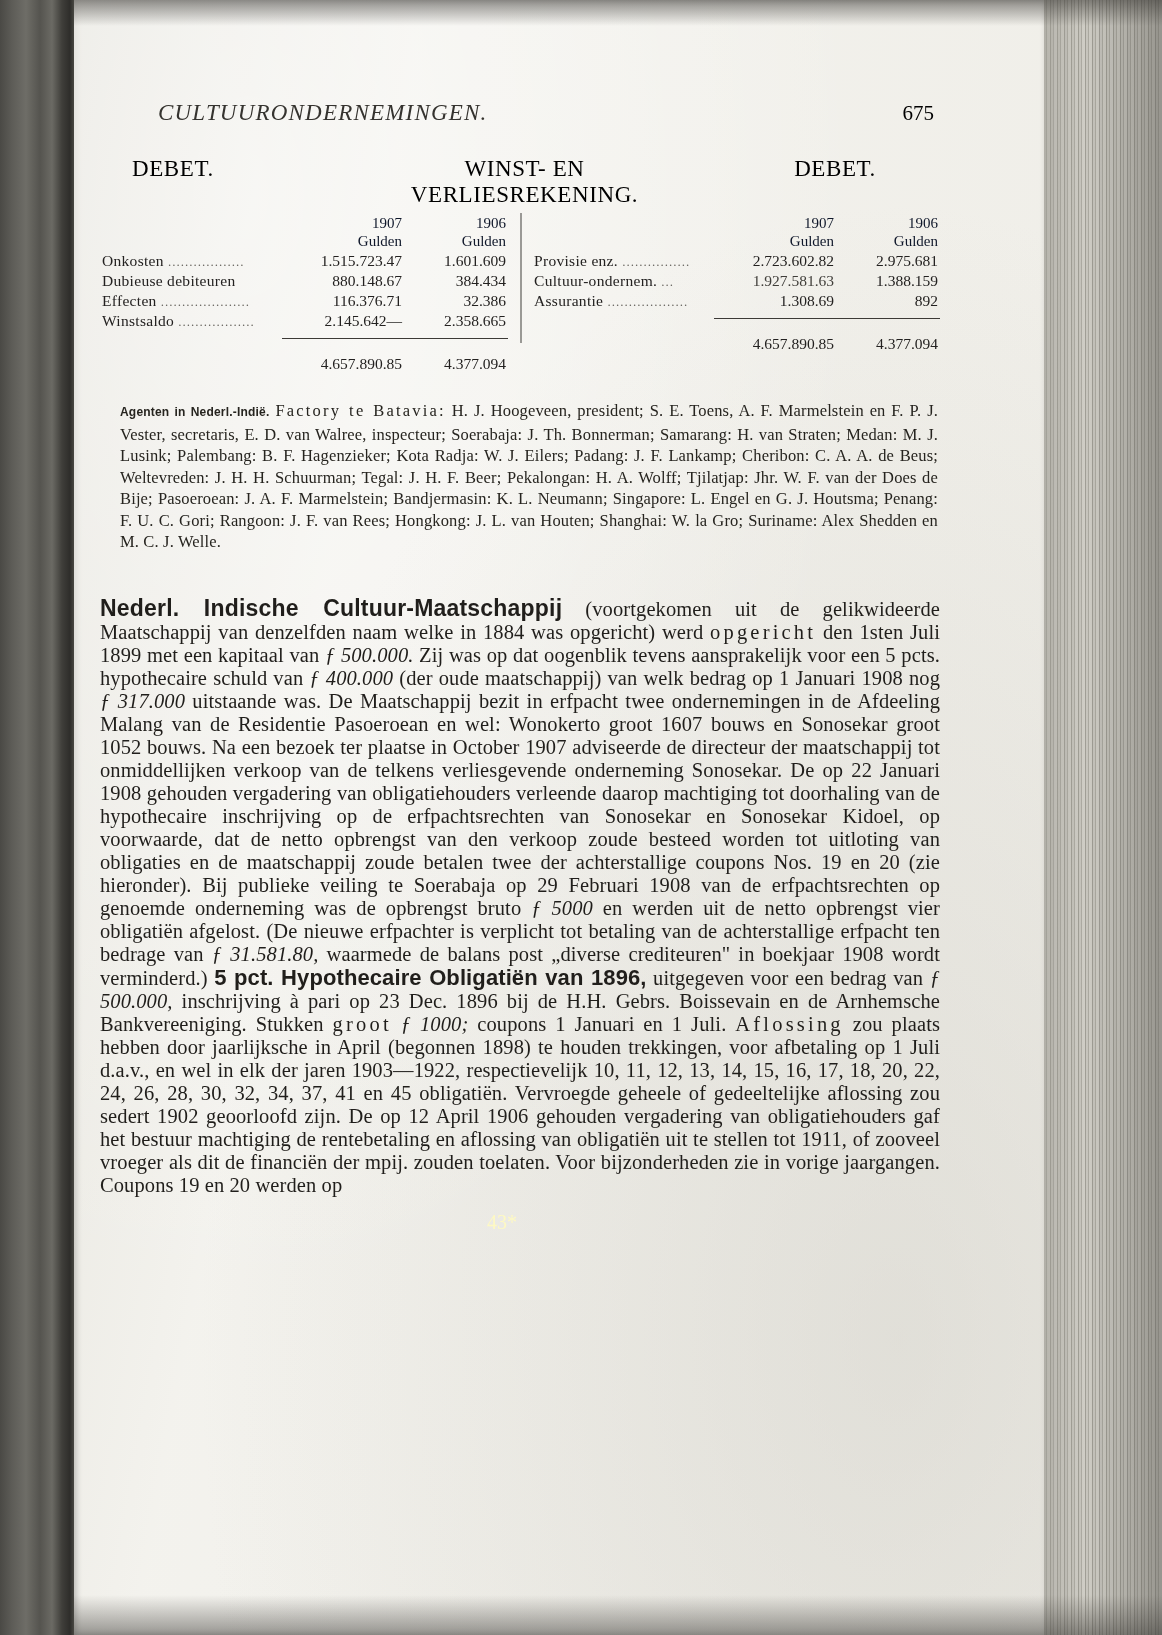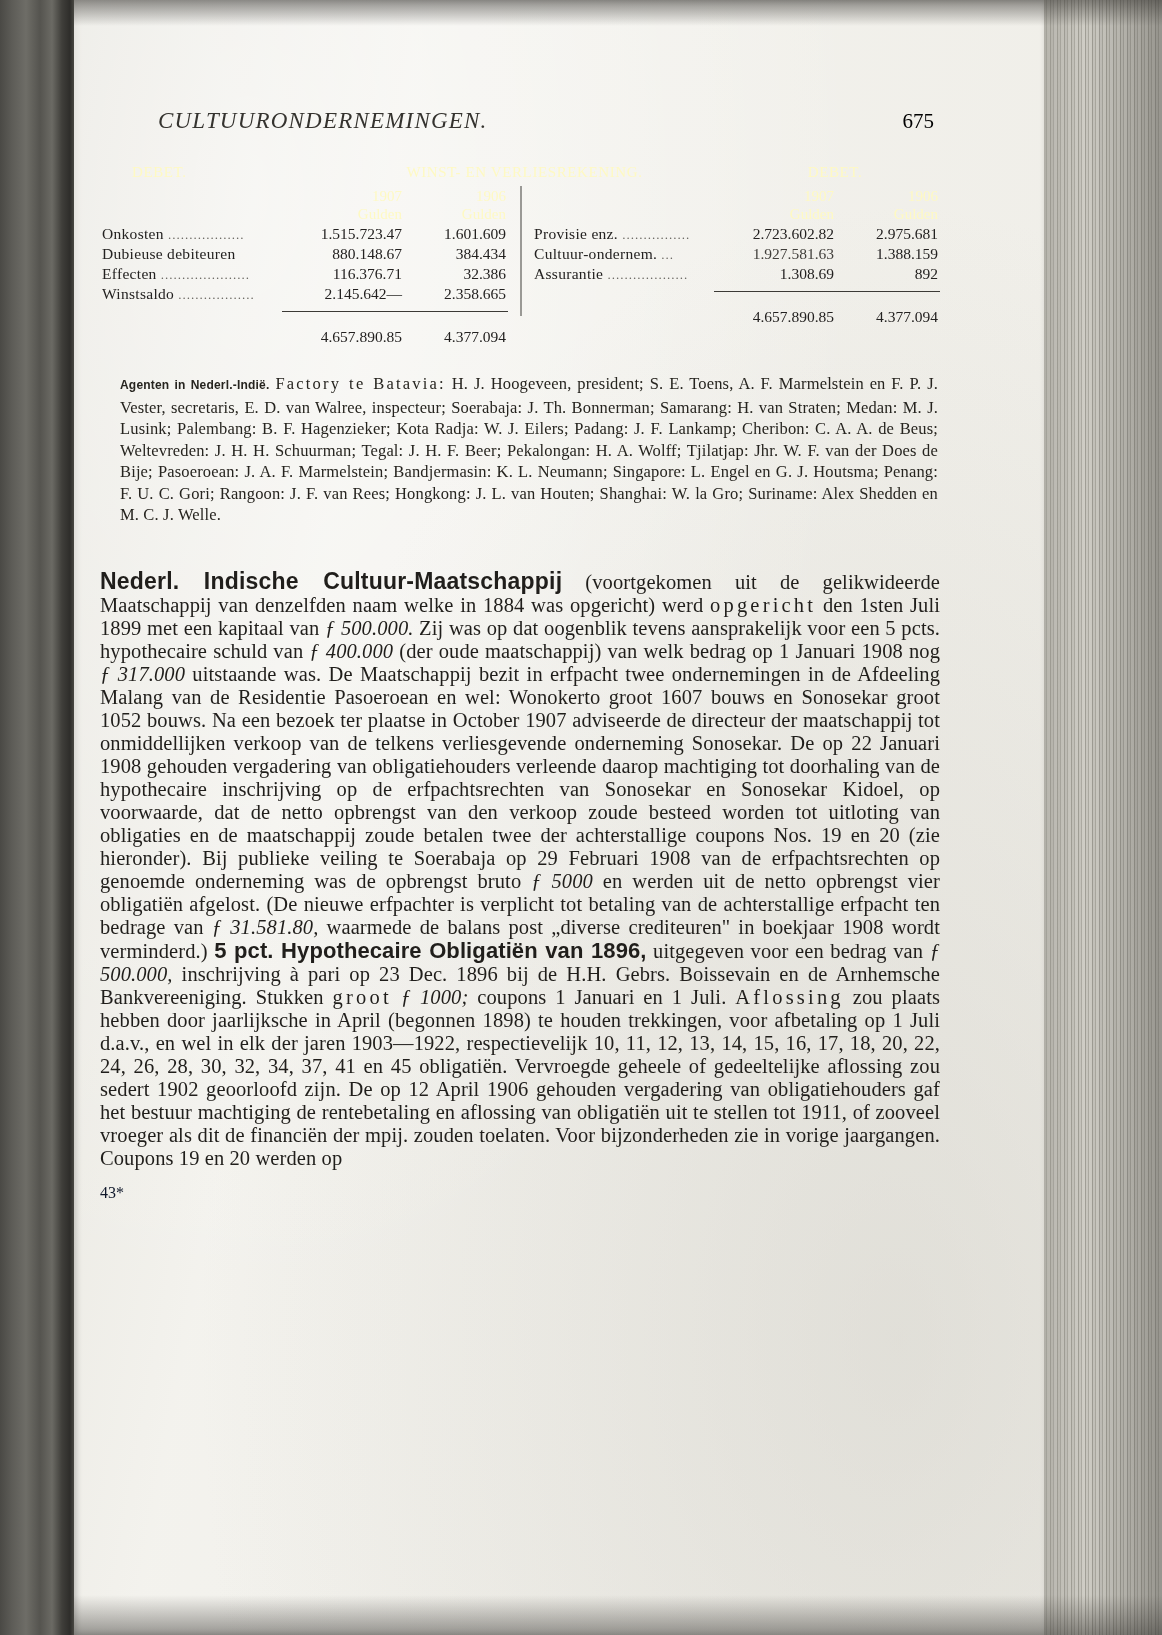--- a/index.html
+++ b/index.html
@@ -71,21 +71,21 @@
   }
   .bottom-shadow {
     position:absolute; left:74px; bottom:0; width:1088px; height:40px;
     background: linear-gradient(0deg, rgba(60,58,54,.5), rgba(60,58,54,0));
   }
 
   
   .content {
     position: absolute;
     left: 100px;
-    top: 8px;
+    top: 0;
     width: 840px;
     color: #1d1c1a;
   }
 
   
   .running-head {
     position: relative;
     margin-top: 100px;
     height: 34px;
   }
@@ -106,23 +106,23 @@
     color: #000000;
   }
 
   
   .ledger {
     margin-top: 22px;
     position: relative;
   }
   .ledger-heads {
     display: flex;
-    font-size: 15px;
+    font-size: 23px;
     letter-spacing: .6px;
-    color: #fef9c3;
+    color: #000000;
     margin-bottom: 7px;
   }
   .lh-debet  { width: 225px; text-align: left; padding-left: 32px; }
   .lh-center { flex: 1; text-align: center; padding-right: 38px;}
   .lh-credit { width: 210px; text-align: center; }
 
   .ledger-body { display: flex; position: relative; }
   .led-side { width: 50%; position: relative; }
   .led-side.left  { padding-right: 8px; }
   .led-side.right { padding-left: 16px; }
@@ -141,21 +141,21 @@
     width: 100%;
     border-collapse: collapse;
     font-size: 15.5px;
     color: #232120;
   }
   table.led th {
     font-weight: normal;
     font-size: 15px;
     text-align: right;
     padding: 0 2px 1px 2px;
-    color: #fef9c3;
+    color: #0f172a;
   }
   table.led td { padding: 1px 2px; white-space: nowrap; }
   td.lbl {
     text-align: left;
     letter-spacing: .3px;
     margin-top: 41px;
   }
   .dots {
     color: #6b6862;
     letter-spacing: 1px;
@@ -214,24 +214,24 @@
   .bold-run {
     font-family: "Liberation Sans", "DejaVu Sans", sans-serif;
     font-weight: bold;
     font-size: 22px;
   }
   .gap { letter-spacing: 3.2px; }
   .it { font-style: italic; }
 
   .signature {
     margin-top: 14px;
-    text-align: left;
-    font-size: 16px;
+    text-align: center;
+    font-size: 20px;
     padding-right: 36px;
-    color: #0f172a;
+    color: #fef9c3;
   }
 
   
   .faint { color: #403e3a; }
 </style>
 </head>
 <body>
 
 <div class="scan-bg"></div>
 <div class="page-sheet"></div>

